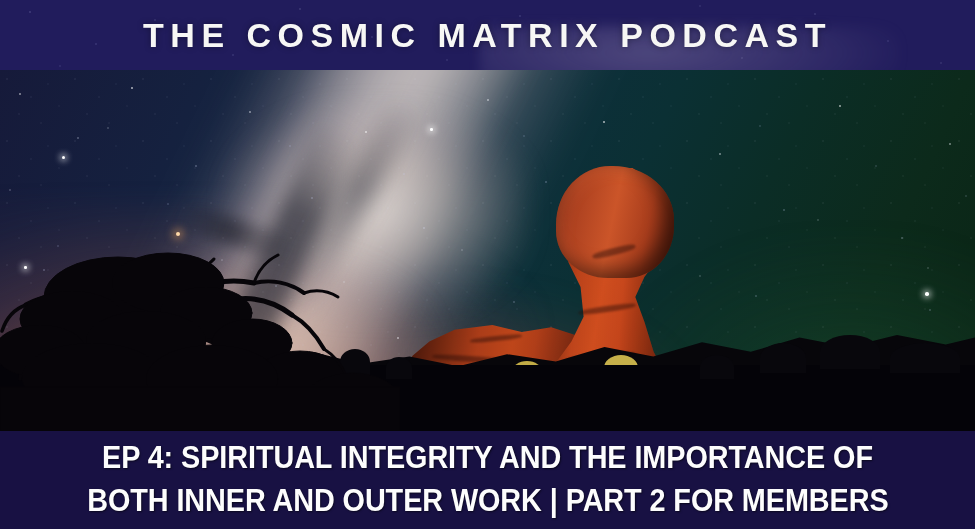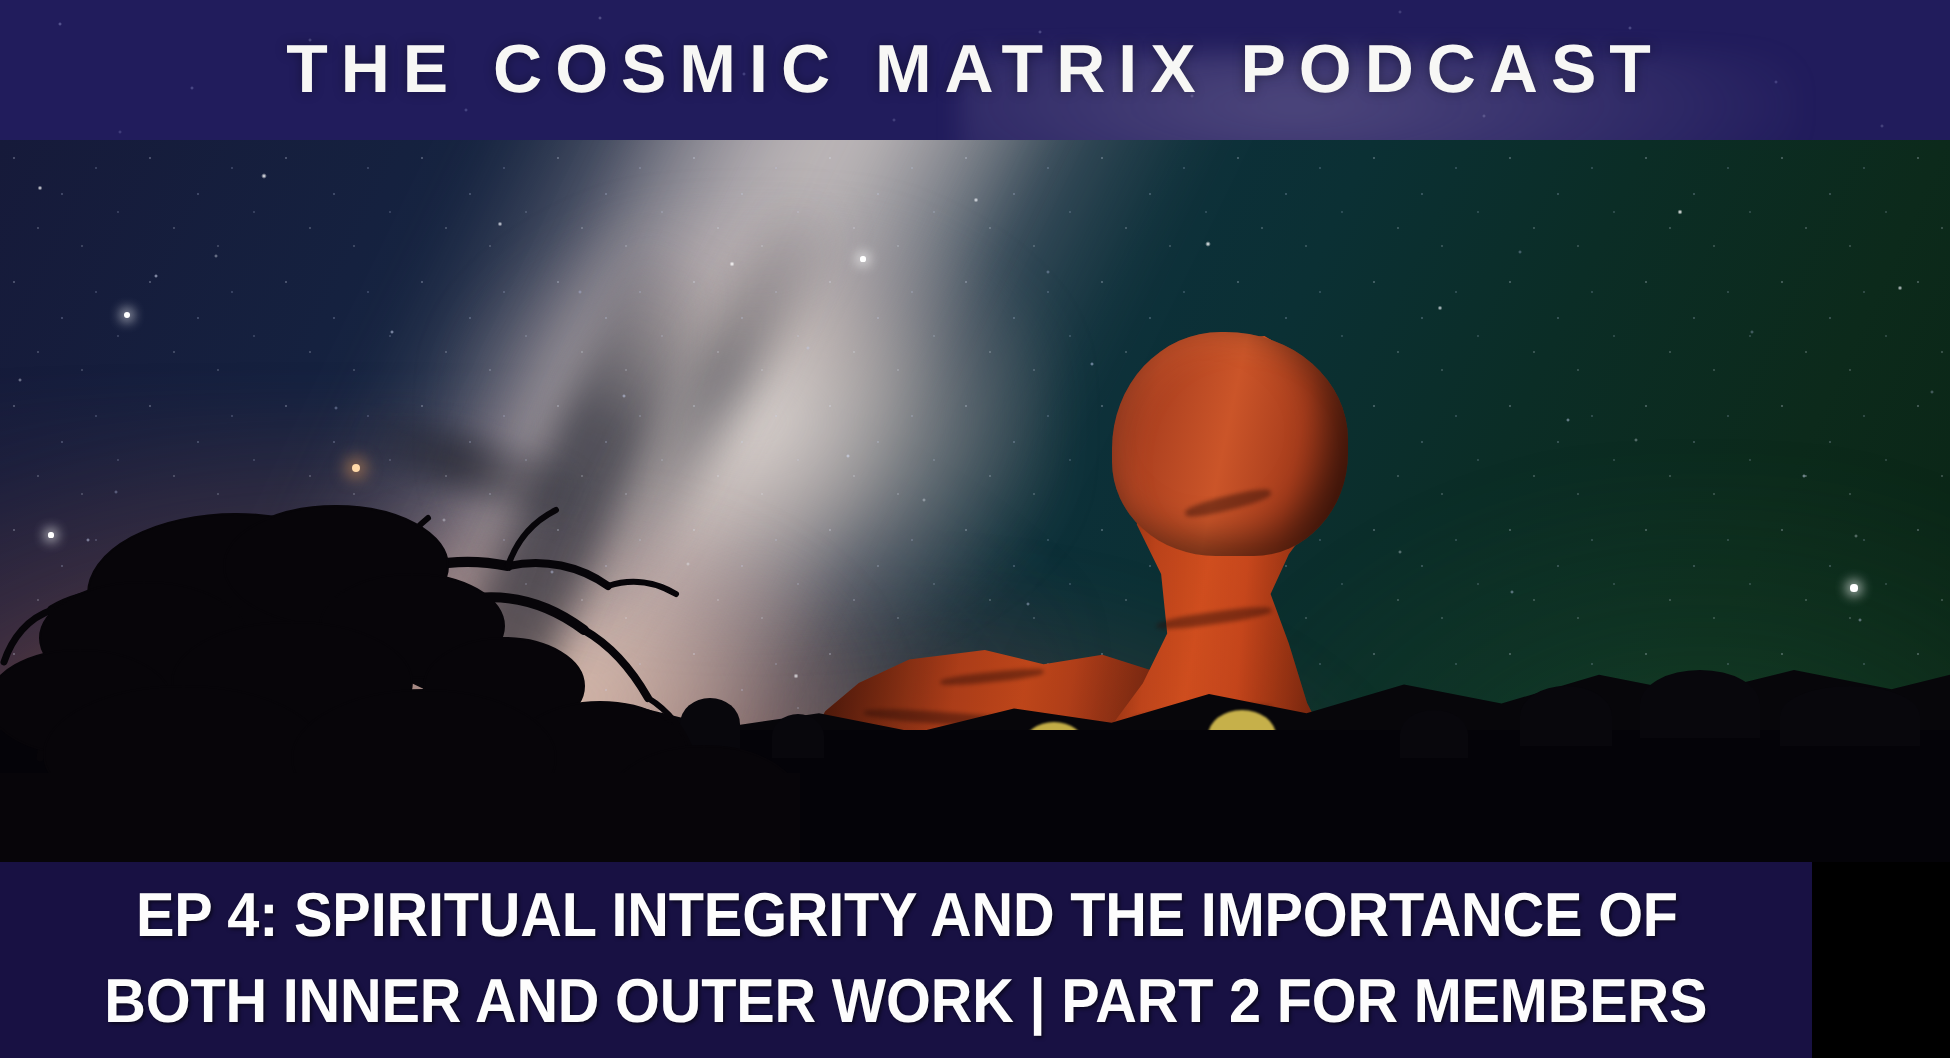--- a/index.html
+++ b/index.html
@@ -436,21 +436,21 @@
   .brush {
     position: absolute;
     background: #08070c;
   }
 
   
   .caption-bar {
     position: absolute;
     left: 0;
     bottom: 0;
-    width: 906px;
+    width: 975px;
     height: 98px;
     background: #181143;
     z-index: 30;
     display: flex;
     flex-direction: column;
     align-items: center;
     justify-content: center;
   }
   .caption-line {
     color: #fdfdfd;

